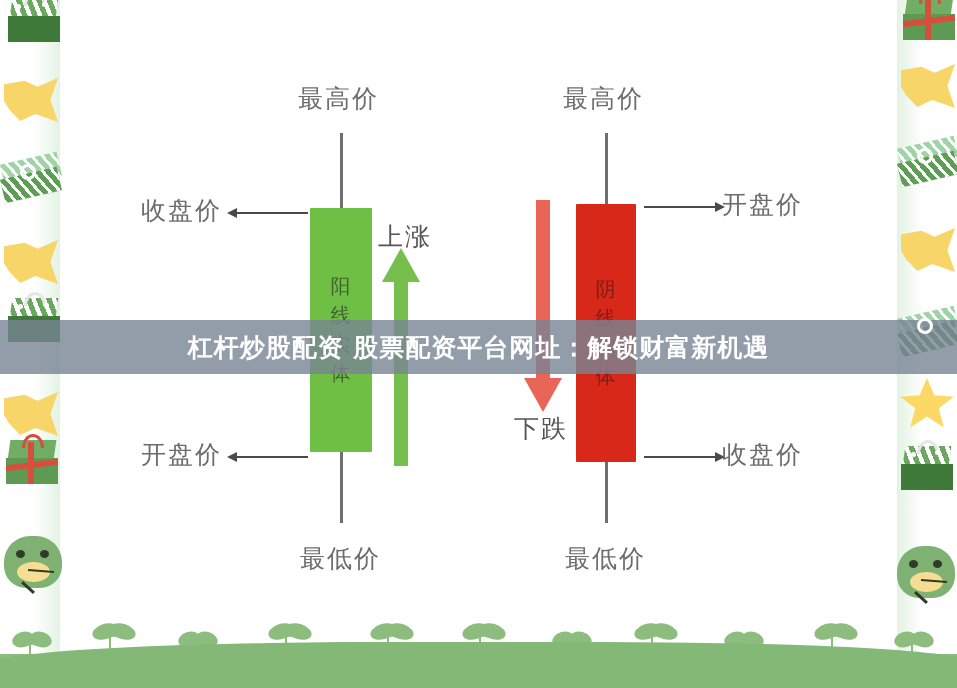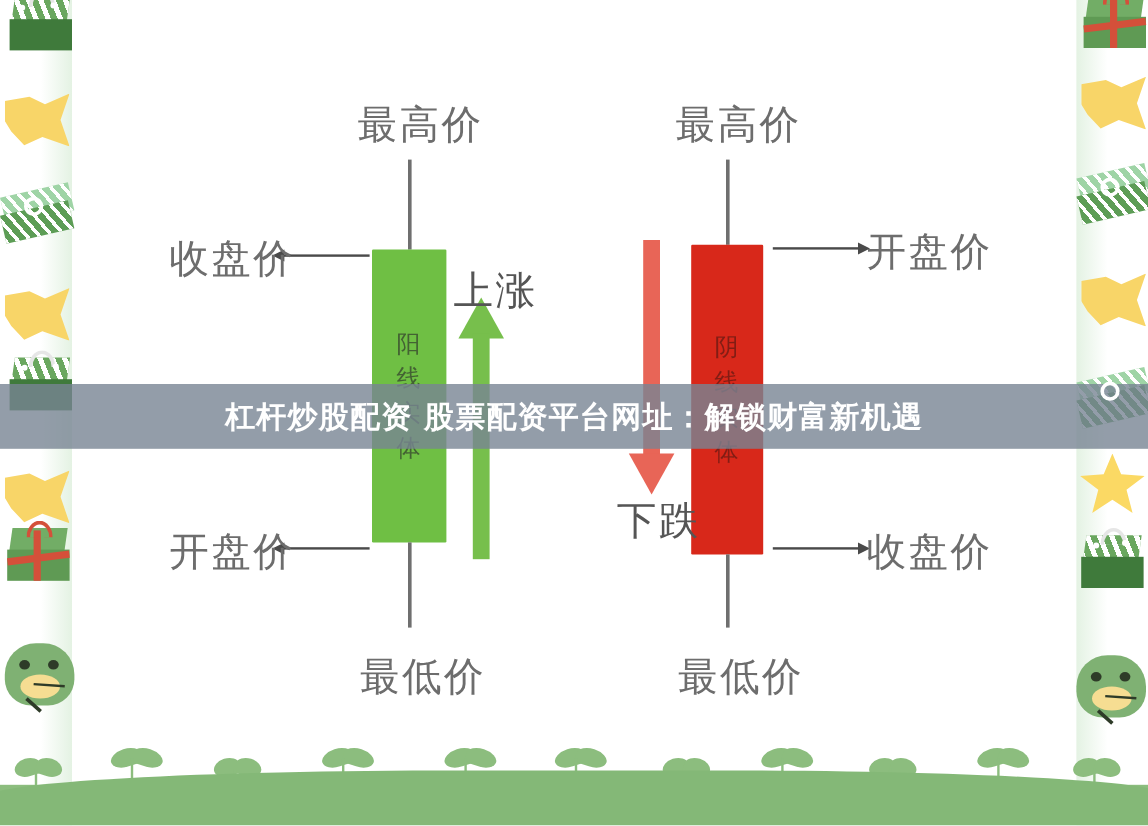--- a/index.html
+++ b/index.html
@@ -131,21 +131,21 @@
     display:flex; flex-direction:column; align-items:center; justify-content:center;
     gap:2px;
     font-size:20px; letter-spacing:1px;
     color:rgba(40,40,40,.62);
     font-family:"DejaVu Sans","Liberation Sans",sans-serif;
   }
   .body.down .body-text { color:rgba(60,20,16,.55); }
 
   .label {
     position:absolute; white-space:nowrap;
-    font-size:33px; color:#6d6d6d; letter-spacing:2px;
+    font-size:25px; color:#6d6d6d; letter-spacing:2px;
     font-family:"DejaVu Sans","Liberation Sans",sans-serif;
   }
 
   
   .ann { position:absolute; height:2px; background:#4a4a4a; }
   .ann::after {
     content:""; position:absolute; top:-4px; width:0; height:0;
     border-top:5px solid transparent; border-bottom:5px solid transparent;
   }
   .ann.to-left::after  { left:-9px;  border-right:10px solid #4a4a4a; }

